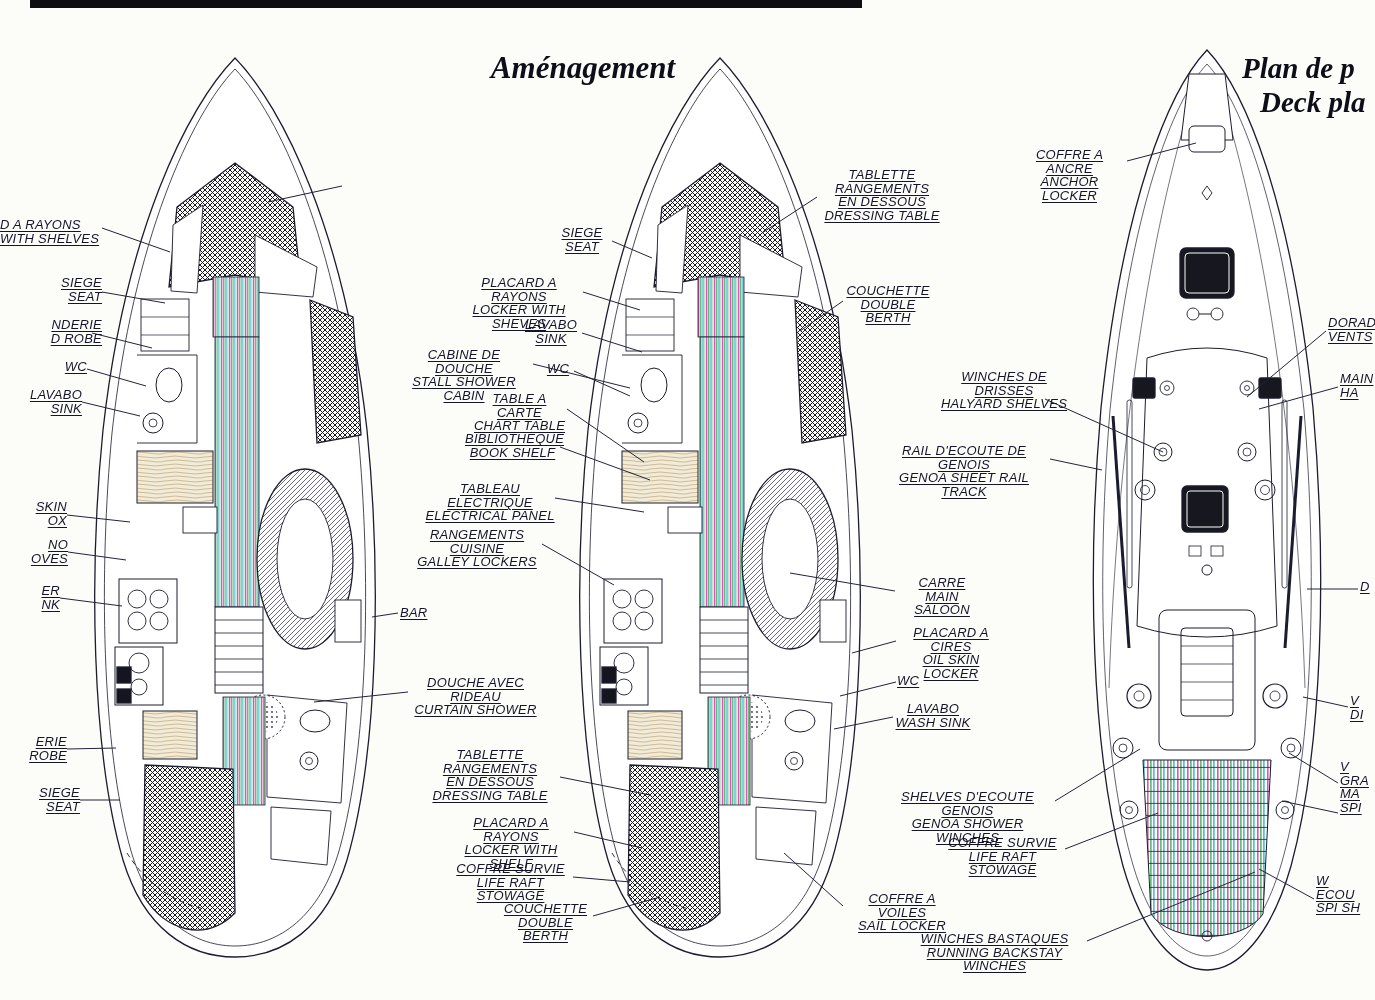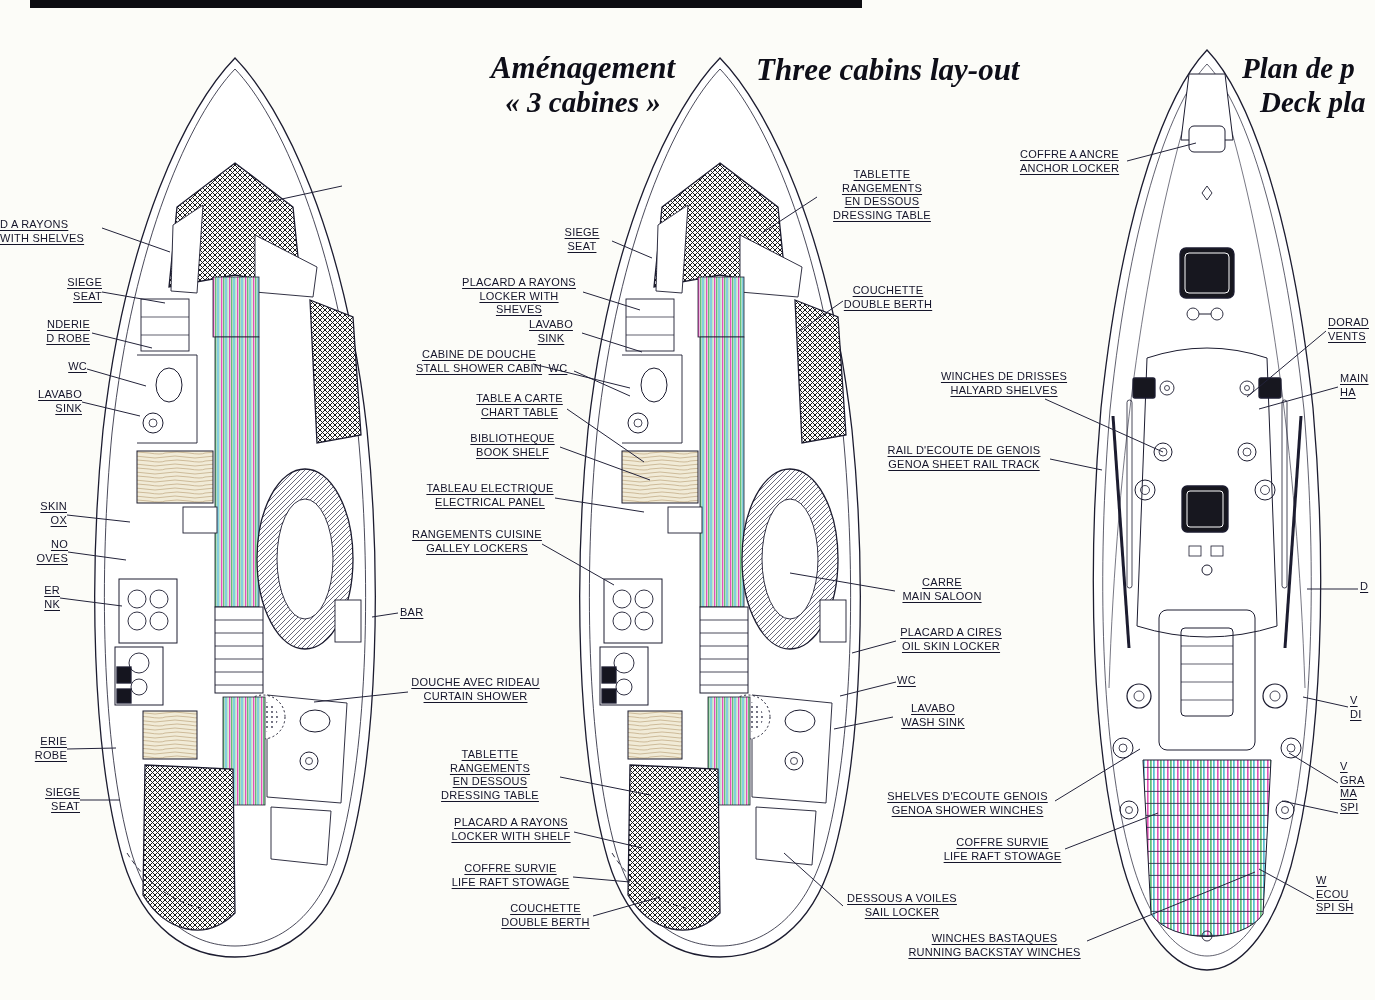--- a/index.html
+++ b/index.html
@@ -3,22 +3,22 @@
 <meta charset="utf-8">
 <style>
   * { margin:0; padding:0; box-sizing:border-box; }
   html,body { width:1375px; height:1000px; overflow:hidden; }
   body { background:#e8e8e4; }
   .page { position:relative; width:1375px; height:1000px; background:#fcfcf8; overflow:hidden;
           font-family:"Liberation Sans", sans-serif; }
   .topbar { position:absolute; left:30px; top:0; width:832px; height:8px; background:#0d0d12; }
   .boat { position:absolute; }
   .leaders { position:absolute; left:0; top:0; pointer-events:none; }
-  .lbl { position:absolute; color:#14142a; font-size:11px; line-height:13.5px;
-         letter-spacing:.25px; text-align:center; }
+  .lbl { position:absolute; color:#14142a; font-size:13px; line-height:13.5px;
+         letter-spacing:.25px; text-align:center;font-style:italic; }
   .lbl div { text-decoration:underline; text-underline-offset:2px; text-decoration-thickness:.8px; }
   .title { position:absolute; font-family:"Liberation Serif", serif; font-style:italic;
            font-weight:700; color:#0e0e18; white-space:nowrap; }
   .t-center { text-align:center; }
 </style>
 </head>
 <body>
 
 <div class="page">
 
@@ -215,34 +215,32 @@
       <line x1="1338" y1="387" x2="1259" y2="409"></line>
       <line x1="1358" y1="589" x2="1307" y2="589"></line>
       <line x1="1348" y1="707" x2="1303" y2="697"></line>
       <line x1="1338" y1="783" x2="1289" y2="753"></line>
       <line x1="1338" y1="813" x2="1282" y2="801"></line>
       <line x1="1314" y1="899" x2="1259" y2="869"></line>
     </g>
   </svg>
 
   <div class="title t-center" style="left:468px;top:50px;width:230px;font-size:31px">Aménagement</div>
-  <div class="title t-center" style="left:468px;top:86px;width:230px;font-size:29px">« 3 cabines »</div>
-  <div class="title" style="left:756px;top:52px;font-size:31px">Three cabins lay-out</div>
   <div class="title" style="left:1242px;top:52px;width:200px;font-size:29px">Plan de p</div>
   <div class="title" style="left:1260px;top:86px;width:200px;font-size:29px">Deck pla</div>
 
   <div class="lbl" style="left:0;top:218px;width:102px;text-align:left">
       <div>D A RAYONS</div>
       <div>WITH SHELVES</div>
     </div>
   <div class="lbl" style="left:40px;top:276px;width:62px;text-align:right">
       <div>SIEGE</div>
       <div>SEAT</div>
     </div>
-  <div class="lbl" style="left:8px;top:318px;width:82px;text-align:right">
+  <div class="lbl" style="left:20px;top:318px;width:82px;text-align:right">
       <div>NDERIE</div>
       <div>D ROBE</div>
     </div>
   <div class="lbl" style="left:40px;top:360px;width:47px;text-align:right">
       <div>WC</div>
     </div>
   <div class="lbl" style="left:5px;top:388px;width:77px;text-align:right">
       <div>LAVABO</div>
       <div>SINK</div>
     </div>
@@ -272,21 +270,21 @@
       <div>SEAT</div>
     </div>
   <div class="lbl" style="left:455px;top:276px;width:128px">
       <div>PLACARD A RAYONS</div>
       <div>LOCKER WITH SHEVES</div>
     </div>
   <div class="lbl" style="left:520px;top:318px;width:62px">
       <div>LAVABO</div>
       <div>SINK</div>
     </div>
-  <div class="lbl" style="left:415px;top:348px;width:128px">
+  <div class="lbl" style="left:400px;top:348px;width:128px">
       <div>CABINE DE DOUCHE</div>
       <div>STALL SHOWER CABIN</div>
     </div>
   <div class="lbl" style="left:542px;top:362px;width:32px">
       <div>WC</div>
     </div>
   <div class="lbl" style="left:472px;top:392px;width:95px">
       <div>TABLE A CARTE</div>
       <div>CHART TABLE</div>
     </div>
@@ -353,21 +351,21 @@
     </div>
   <div class="lbl" style="left:880px;top:790px;width:175px">
       <div>SHELVES D'ECOUTE GENOIS</div>
       <div>GENOA SHOWER WINCHES</div>
     </div>
   <div class="lbl" style="left:940px;top:836px;width:125px">
       <div>COFFRE SURVIE</div>
       <div>LIFE RAFT STOWAGE</div>
     </div>
   <div class="lbl" style="left:843px;top:892px;width:118px">
-      <div>DESSOUS A VOILES</div>
+      <div>COFFRE A VOILES</div>
       <div>SAIL LOCKER</div>
     </div>
   <div class="lbl" style="left:902px;top:932px;width:185px">
       <div>WINCHES BASTAQUES</div>
       <div>RUNNING BACKSTAY WINCHES</div>
     </div>
 
   <div class="lbl" style="left:1012px;top:148px;width:115px">
       <div>COFFRE A ANCRE</div>
       <div>ANCHOR LOCKER</div>

